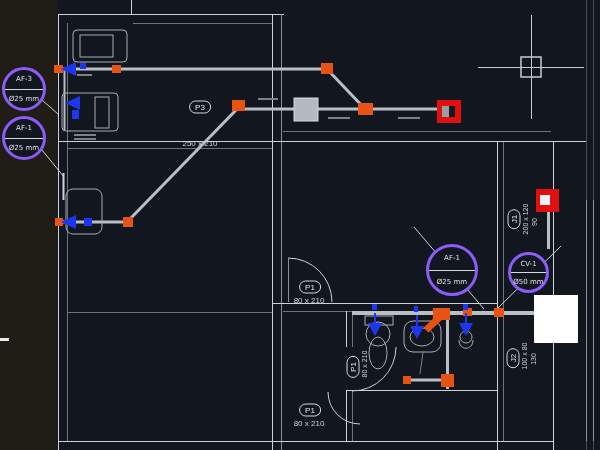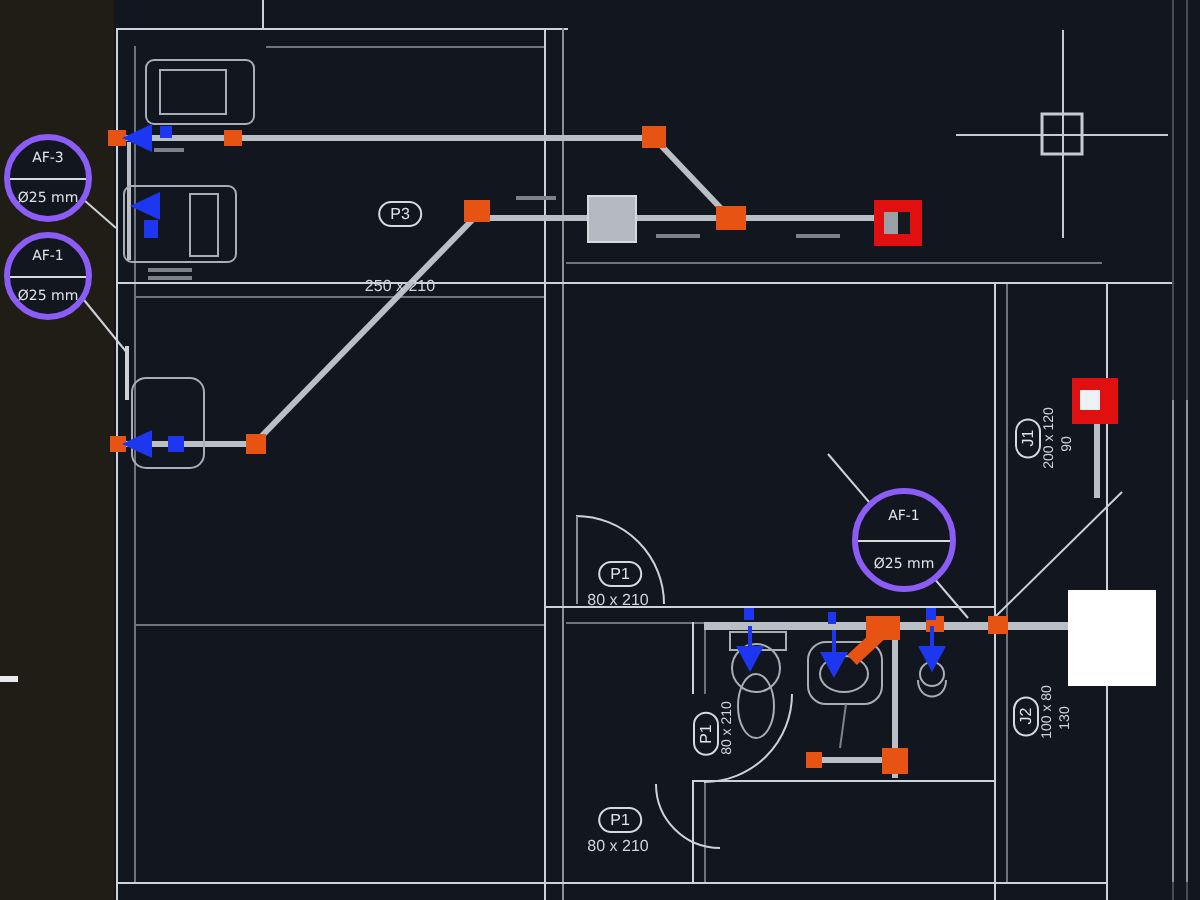--- a/index.html
+++ b/index.html
@@ -177,20 +177,24 @@
     <div class="half bottom">Ø25 mm</div>
   </div>
   <div class="balloon" style="left:2px;top:116px;width:44px;height:44px;">
     <div class="half">AF-1</div>
     <div class="half bottom">Ø25 mm</div>
   </div>
   <div class="balloon" style="left:426px;top:244px;width:52px;height:52px;text-align:right;">
     <div class="half">AF-1</div>
     <div class="half bottom">Ø25 mm</div>
   </div>
+  <div class="balloon" style="left:508px;top:252px;width:41px;height:41px;">
+    <div class="half">CV-1</div>
+    <div class="half bottom">Ø50 mm</div>
+  </div>
 
   <div class="pill" style="left:200px;top:107px;">P3</div>
   <div class="dim" style="left:200px;top:119px;margin-top:24px;">250 x 210</div>
 
   <div class="pill" style="left:310px;top:287px;">P1</div>
   <div class="dim" style="left:309px;top:300px;">80 x 210</div>
 
   <div class="pill" style="left:310px;top:410px;">P1</div>
   <div class="dim" style="left:309px;top:423px;">80 x 210</div>
 

